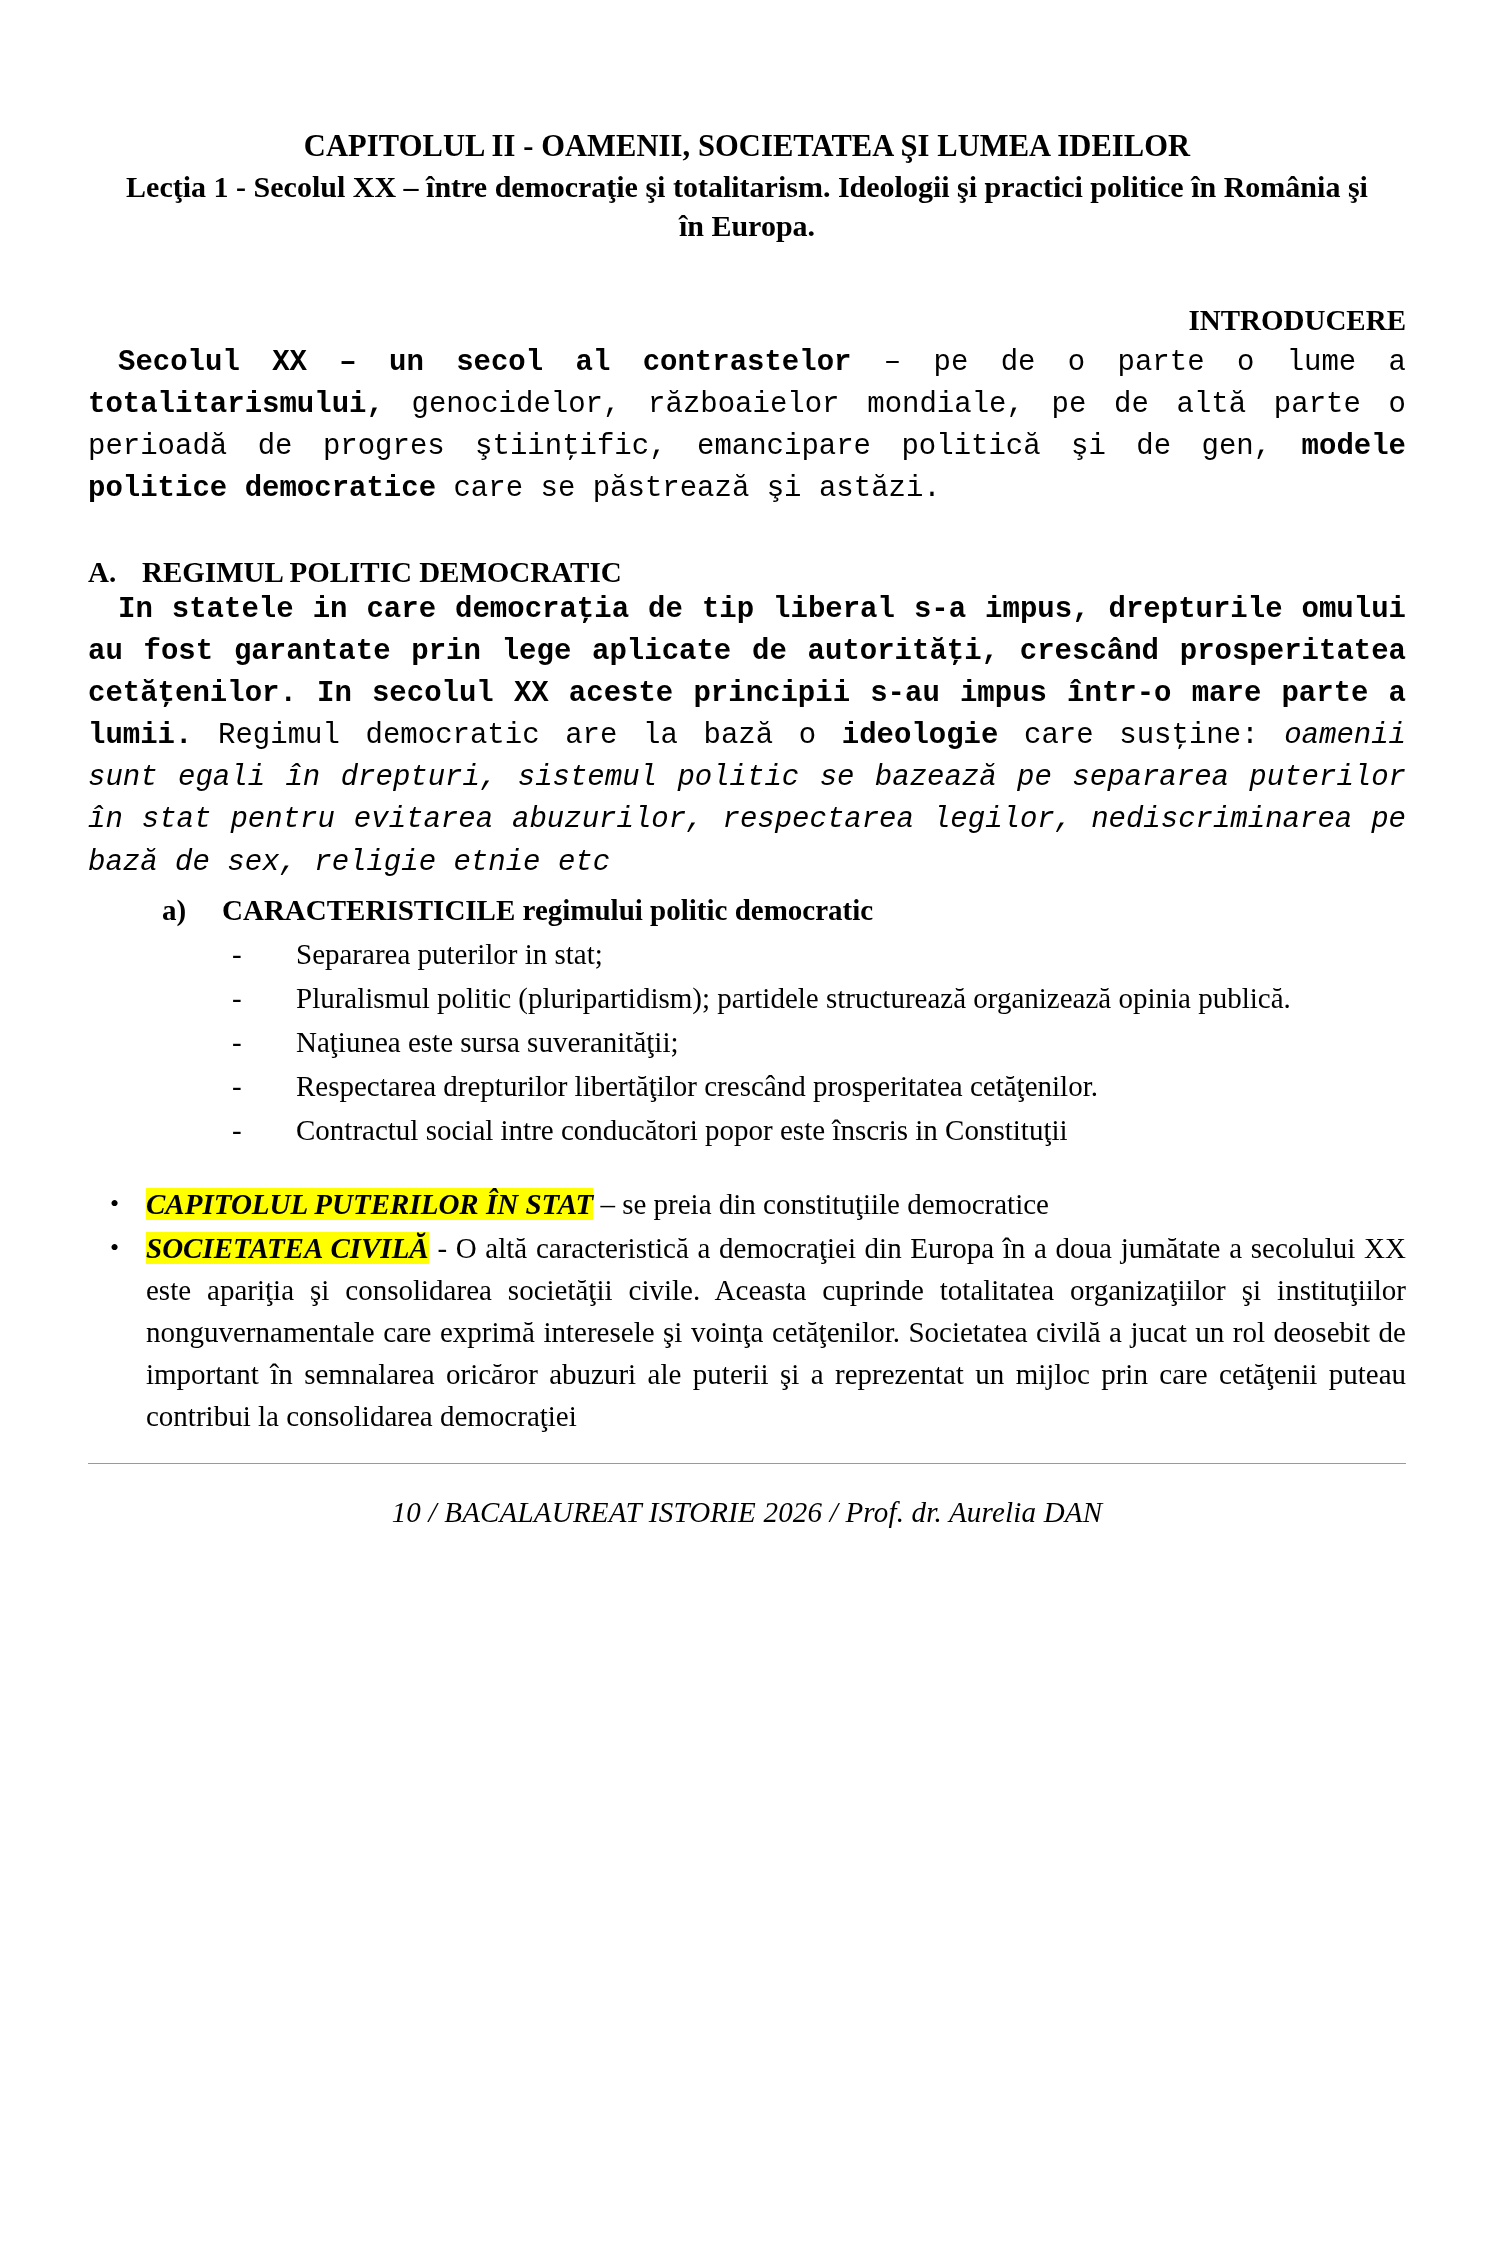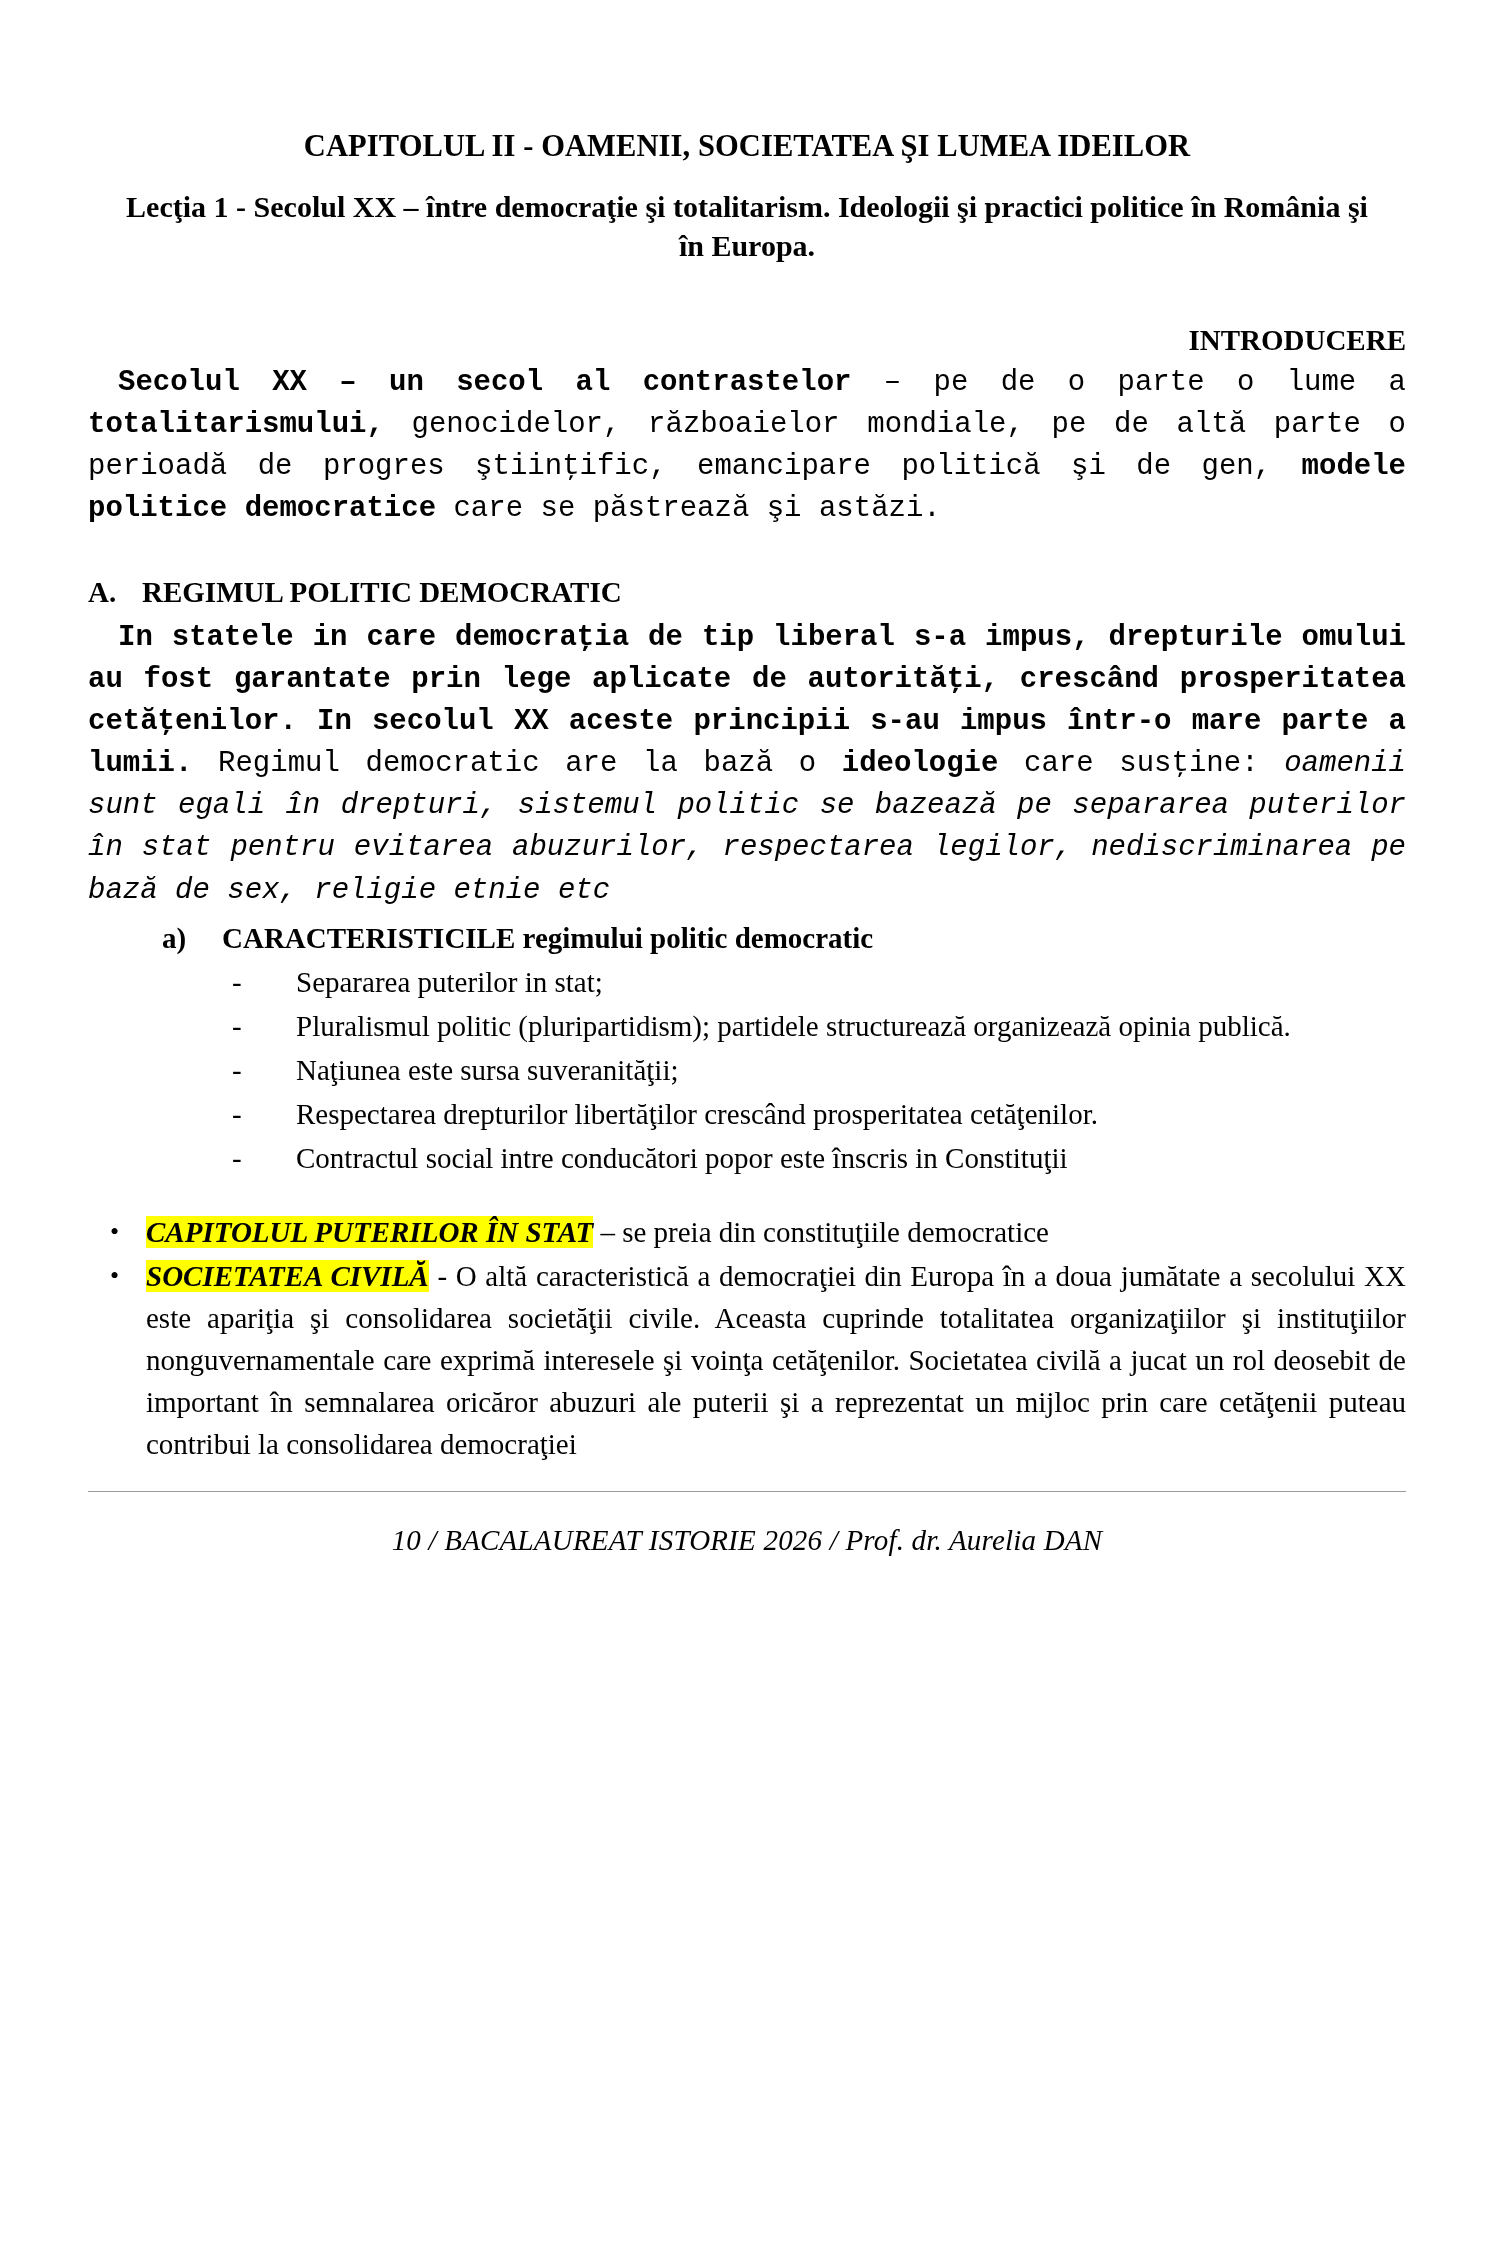--- a/index.html
+++ b/index.html
@@ -38,21 +38,21 @@
   .title-main {
     font-weight: bold;
     font-size: 30.5px;
     line-height: 1.33;
     letter-spacing: 0.1px;
   }
   .title-sub {
     font-weight: bold;
     font-size: 30px;
     line-height: 1.33;
-    margin-top: 20px;
+    margin-top: 0;
     padding: 0 24px;
   }
 
   
   .section-heading {
     font-weight: bold;
     font-size: 29px;
     line-height: 1.3;
     margin: 0 0 2px 0;
     text-align: right;
@@ -199,21 +199,21 @@
       <b>Secolul XX – un secol al contrastelor</b><span> – pe de o parte o lume a </span><b>totalitarismului,</b><span> genocidelor, războaielor mondiale, pe de altă parte o perioadă de progres ştiinţific, emancipare politică şi de gen, </span><b>modele politice democratice</b><span> care se păstrează şi astăzi.</span>
     </p>
 
     <div class="spacer-lg"></div>
 
     <div class="lettered">
       <span class="marker">A.</span>
       <span>REGIMUL POLITIC DEMOCRATIC</span>
     </div>
 
-    <p class="para indent" style="margin-top:8px;">
+    <p class="para indent" style="margin-top:0;">
       <b>In statele in care democraţia de tip liberal s-a impus, drepturile omului au fost garantate prin lege aplicate de autorităţi, crescând prosperitatea cetăţenilor. In secolul XX aceste principii s-au impus într-o mare parte a lumii.</b><span> Regimul democratic are la bază o </span><b>ideologie</b><span> care susţine: </span><i>oamenii sunt egali în drepturi, sistemul politic se bazează pe separarea puterilor în stat pentru evitarea abuzurilor, respectarea legilor, nediscriminarea pe bază de sex, religie etnie etc</i>
     </p>
 
     <div class="sub-lettered">
       <span class="marker">a)</span>
       <span>CARACTERISTICILE regimului politic democratic</span>
     </div>
 
     <ul class="dash-list">
       <li class="dash-item">

